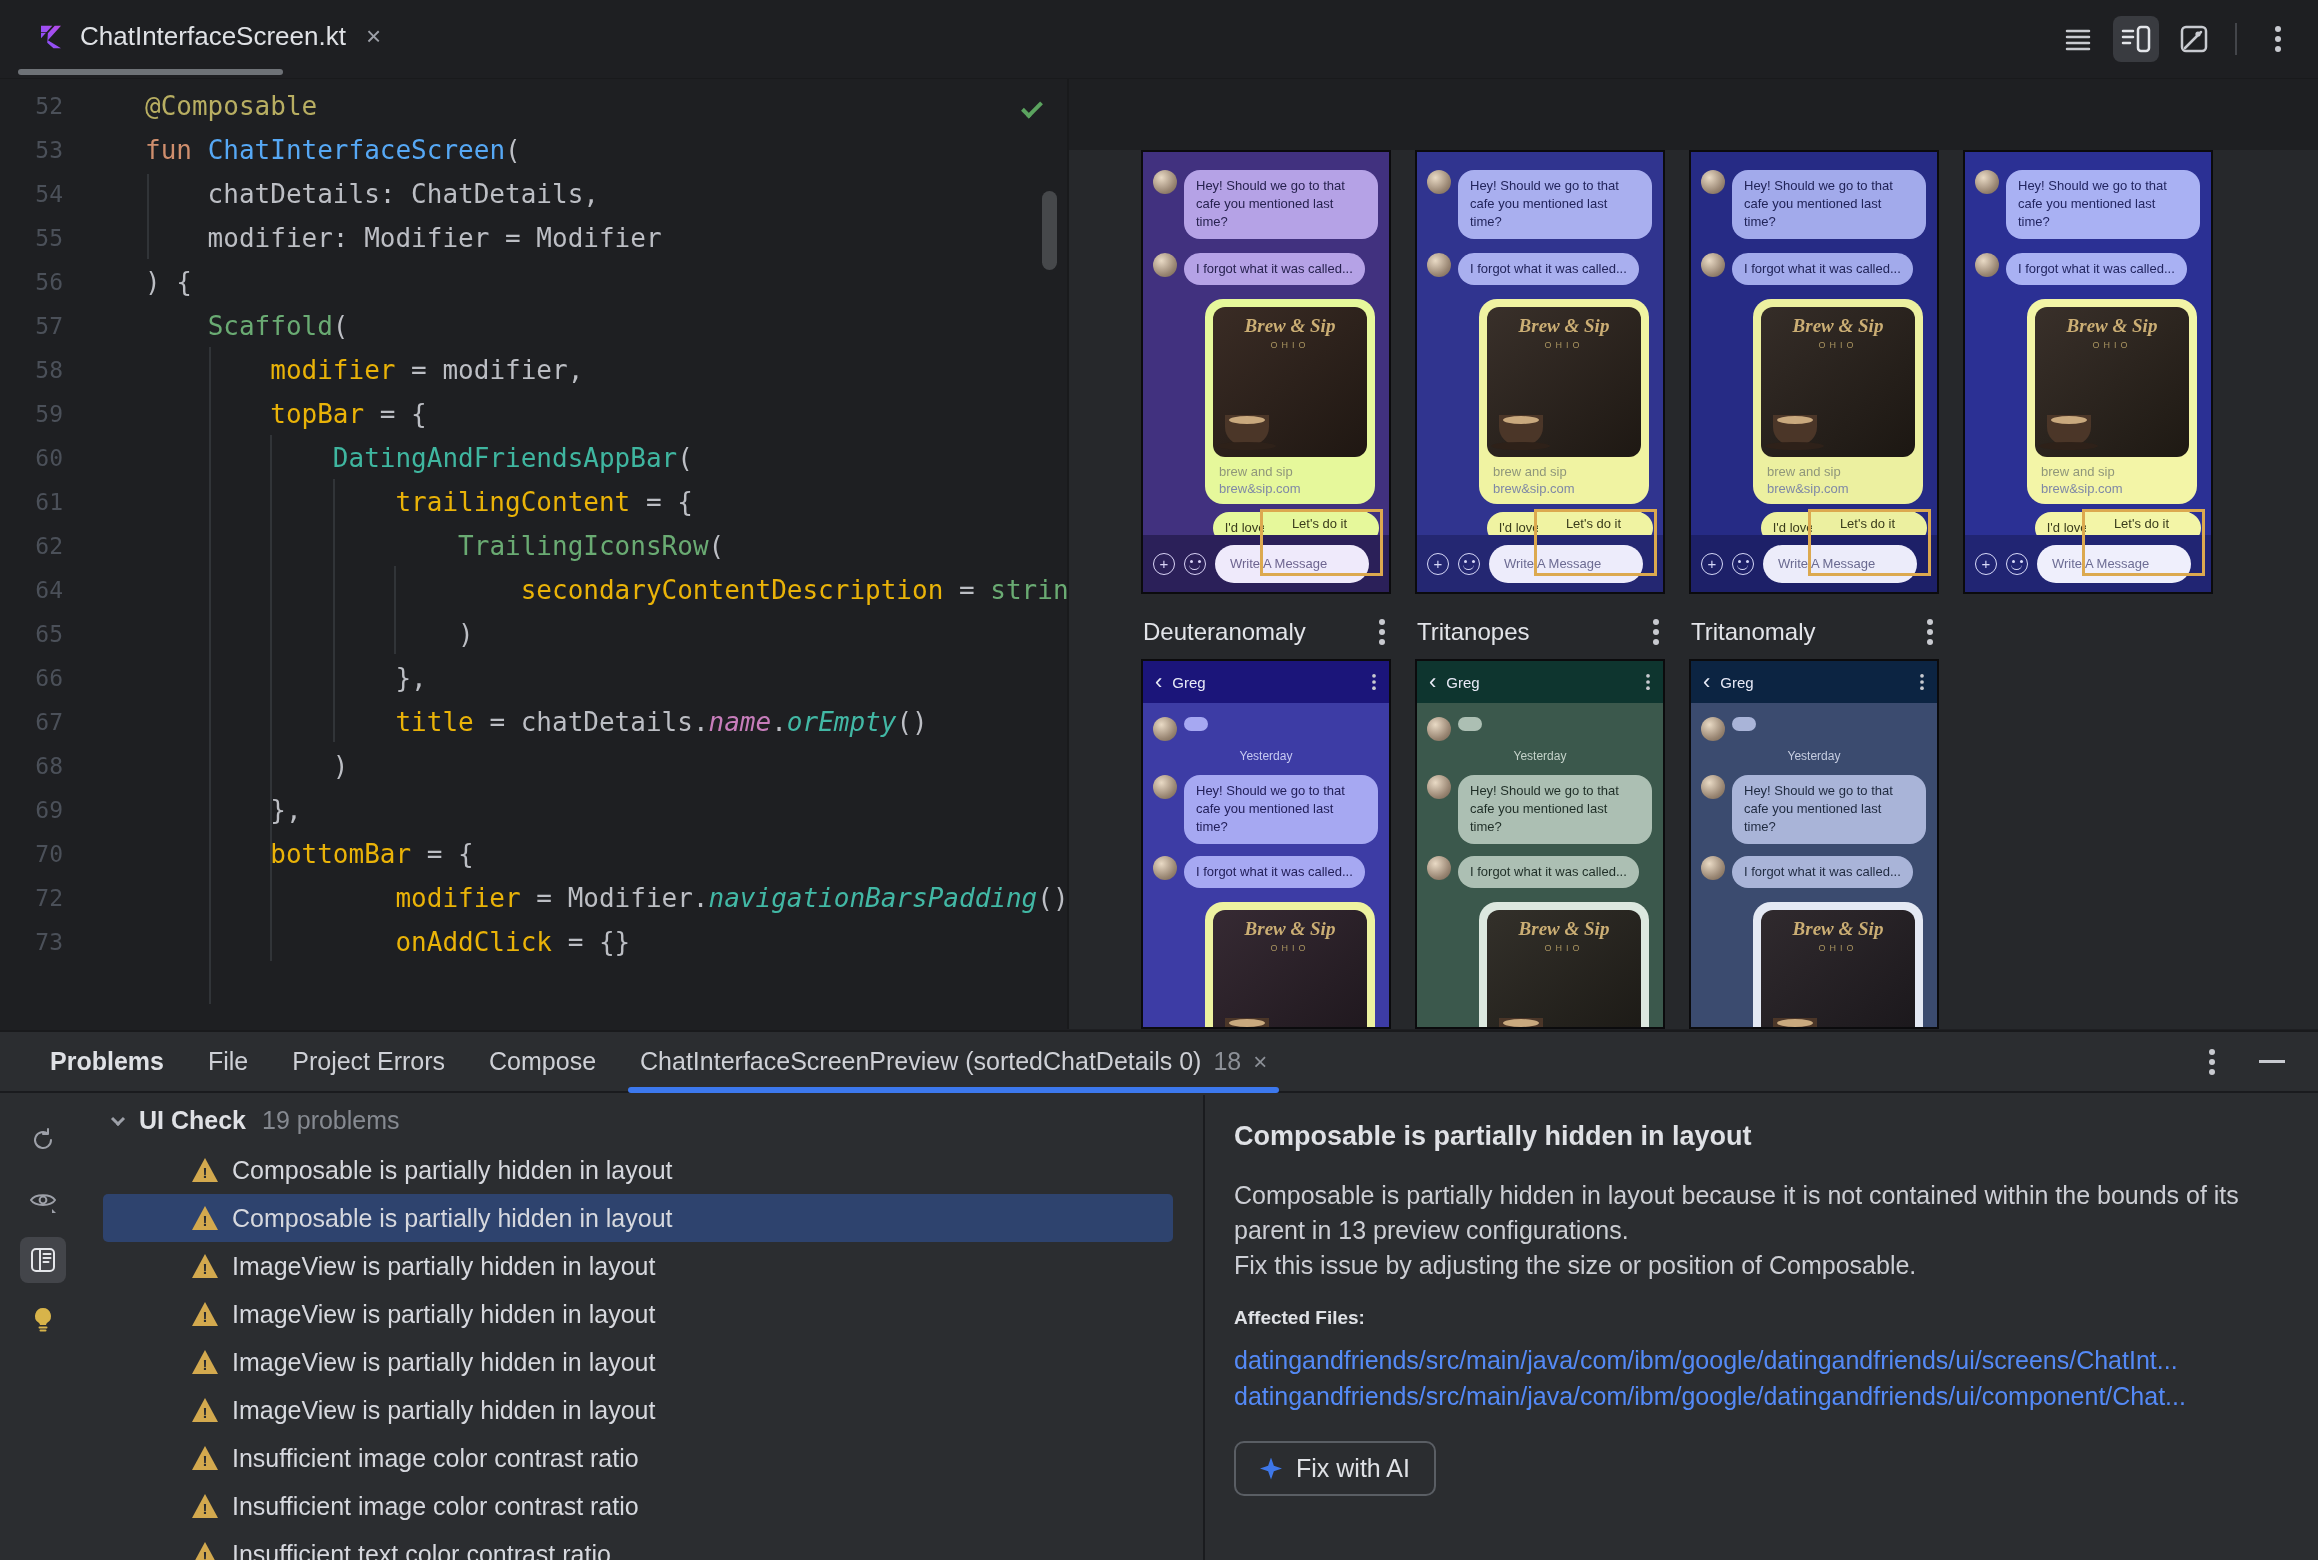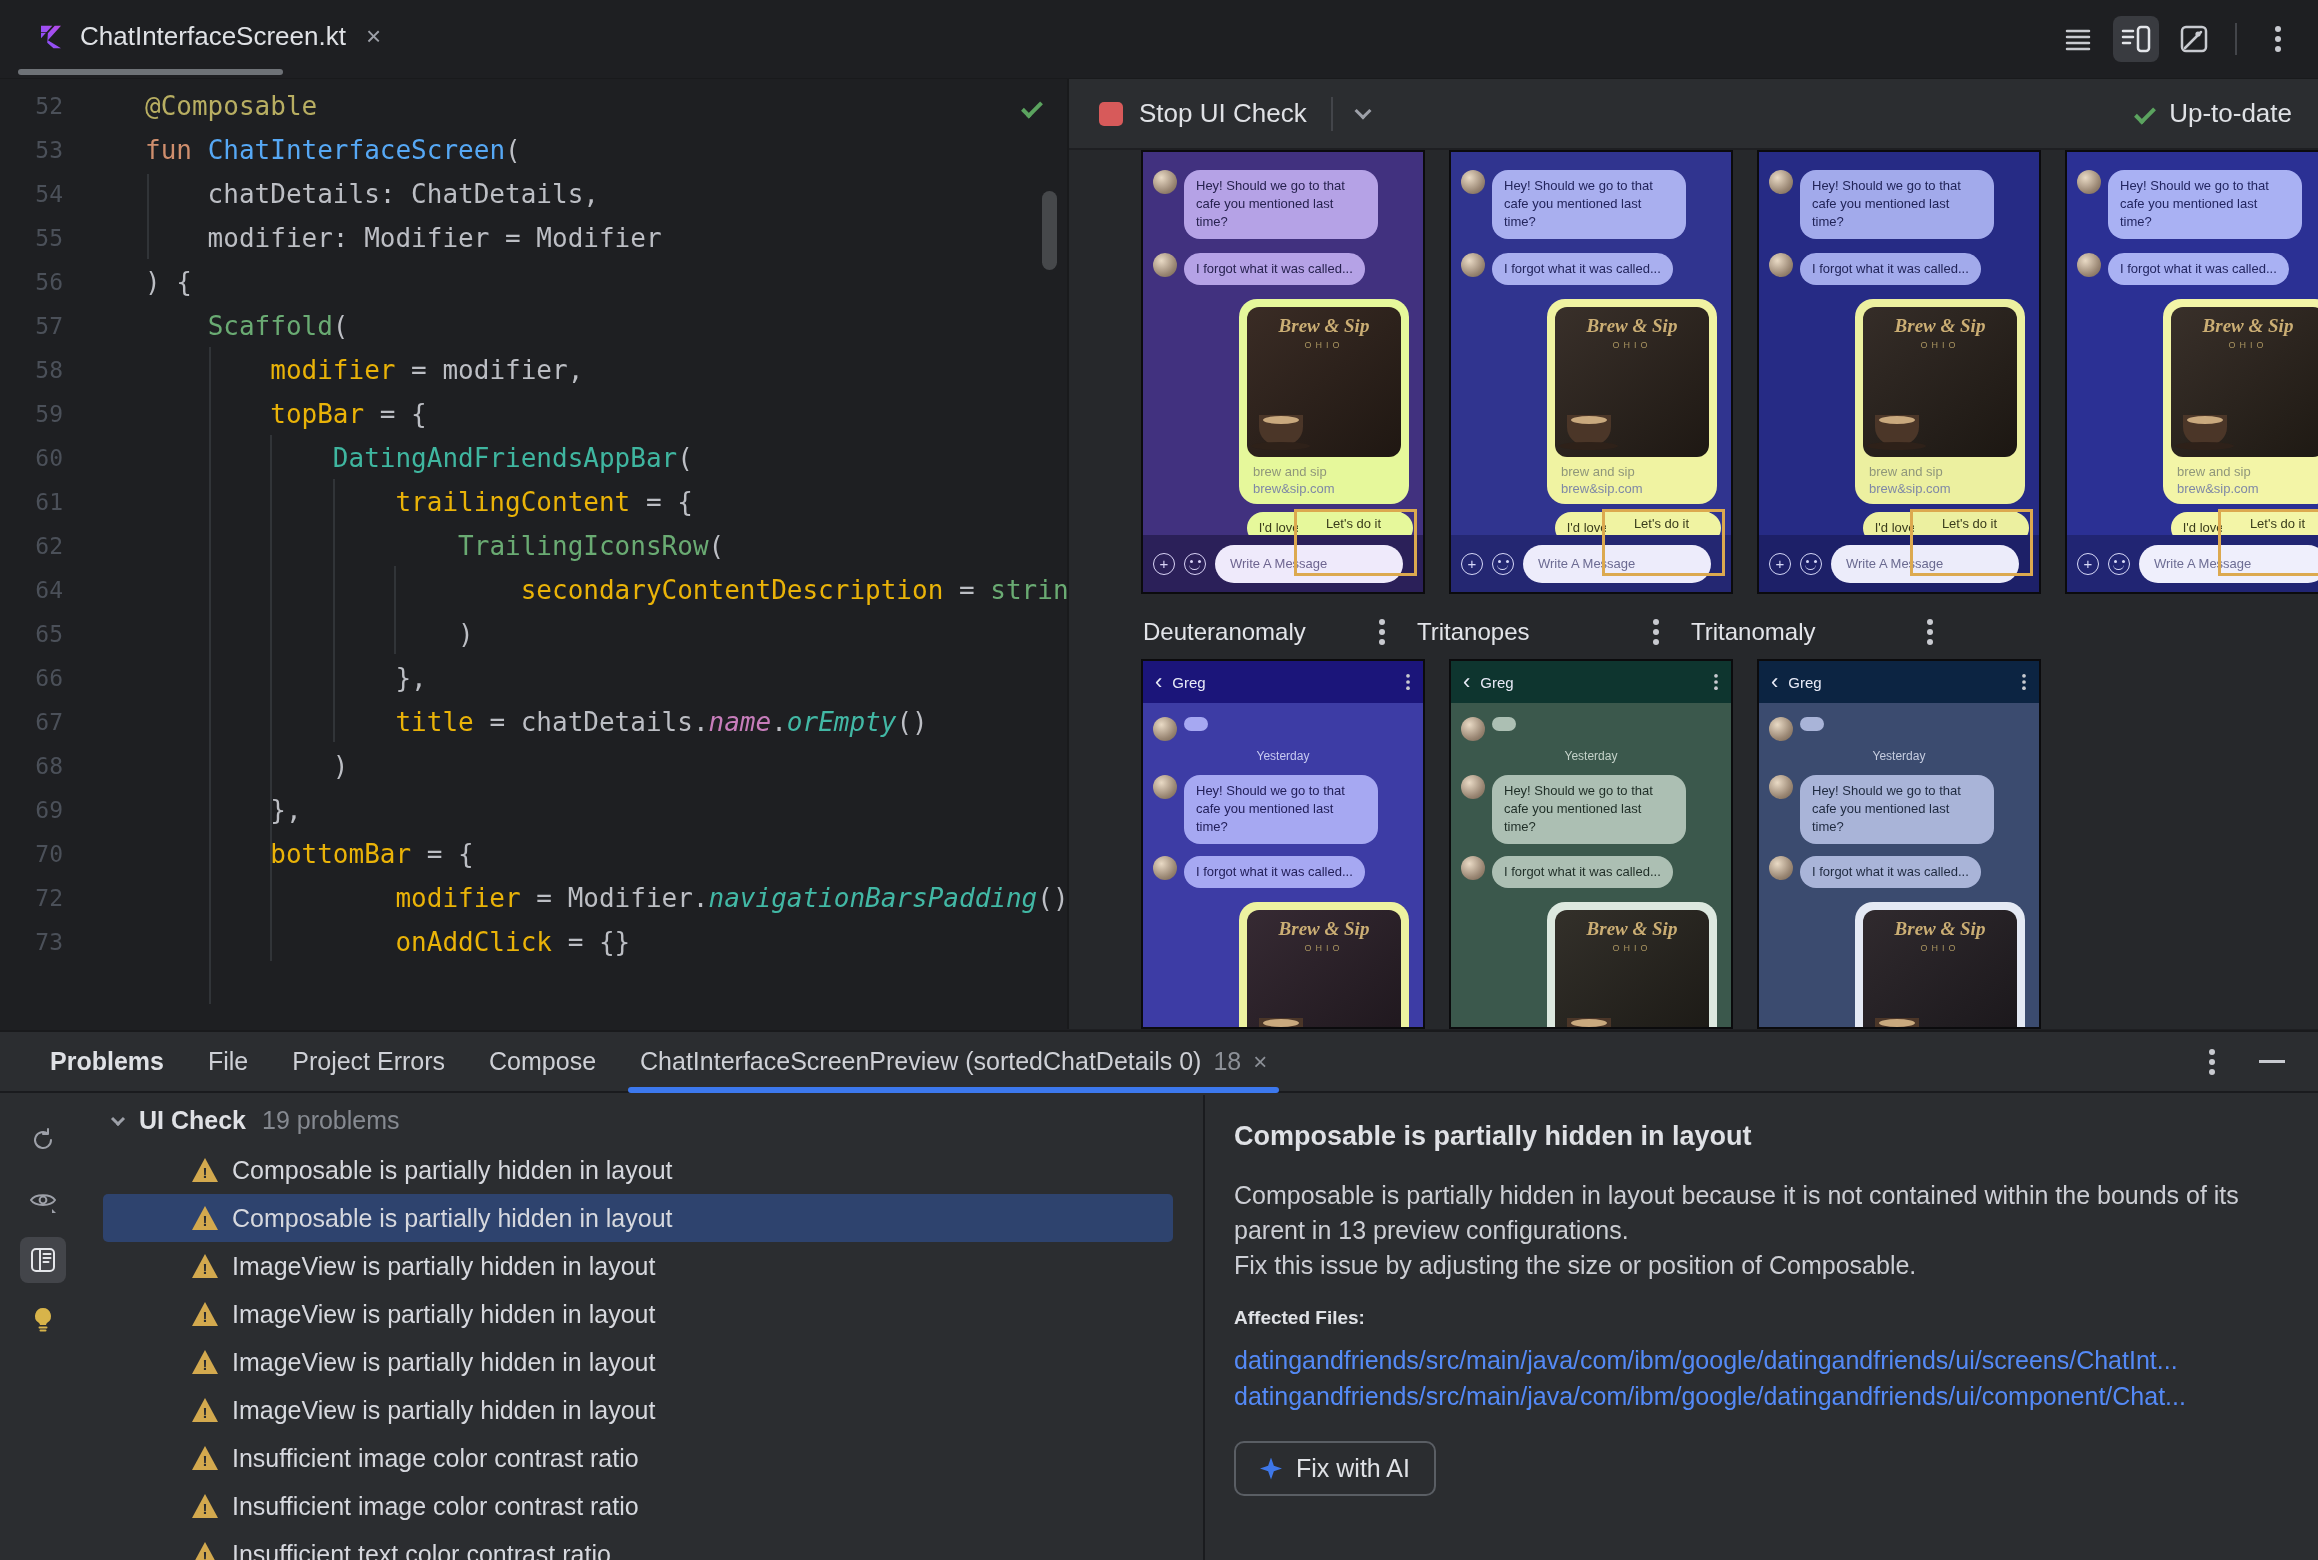--- a/index.html
+++ b/index.html
@@ -52,21 +52,21 @@
   .status { margin-left:auto; display:flex; align-items:center; gap:14px; }
   .status .label { font-size:26px; color:#DFE1E5; }
 
   .preview-canvas { position:absolute; left:1069px; top:150px; width:1249px; height:879px; background:#26282B; overflow:hidden; }
   .prow { position:absolute; left:72px; display:flex; gap:24px; }
   .prow1 { top:0; } .prow2 { top:509px; }
   .plabels { position:absolute; left:72px; top:455px; display:flex; gap:24px; }
   .plabel { width:250px; display:flex; align-items:center; justify-content:space-between; padding:0 6px 0 2px; height:53px; }
   .plabel .txt { font-size:24px; color:#E2E4E9; }
 
-  .phone { width:284px; border:2px solid #0B0B0D; position:relative; overflow:hidden; display:flex; flex-direction:column; flex:0 0 auto; }
+  .phone { width:250px; border:2px solid #0B0B0D; position:relative; overflow:hidden; display:flex; flex-direction:column; flex:0 0 auto; }
   .phone.r1 { height:444px; } .phone.r2 { height:370px; }
   .ph-head { height:42px; flex:0 0 auto; display:flex; align-items:center; padding:0 12px; gap:10px; }
   .ph-head .back { font-size:22px; color:#E7E9F5; }
   .ph-head .name { font-size:15px; color:#E9EBF8; }
   .ph-head .kb { margin-left:auto; transform:scale(.62); }
   .msgs { flex:1; padding:8px 10px 0 10px; display:flex; flex-direction:column; position:relative; }
   .mrow { display:flex; gap:7px; align-items:flex-start; }
   .avatar { width:24px; height:24px; border-radius:50%; flex:0 0 auto; background:radial-gradient(circle at 35% 32%, #E9DAC5, #9A8774 62%, #6E5D4C); }
   .bub { border-radius:16px; padding:7px 12px; font-size:13px; line-height:1.4; max-width:194px; }
   .bub.out { margin-left:auto; }
@@ -195,30 +195,20 @@
         <div class="code-row"><span class="ln">69</span><span class="code-text"><span class="c-plain">        },</span></span></div>
         <div class="code-row"><span class="ln">70</span><span class="code-text"><span class="c-plain">        </span><span class="c-named">bottomBar</span><span class="c-plain"> = {</span></span></div>
         <div class="code-row"><span class="ln">72</span><span class="code-text"><span class="c-plain">                </span><span class="c-named">modifier</span><span class="c-plain"> = Modifier.</span><span class="c-ext">navigationBarsPadding</span><span class="c-plain">()</span></span></div>
         <div class="code-row"><span class="ln">73</span><span class="code-text"><span class="c-plain">                </span><span class="c-named">onAddClick</span><span class="c-plain"> = {}</span></span></div>
       </div>
     <div class="editor-check"><span class="checkmark"></span></div>
     <div class="editor-scrollthumb"></div>
   </div>
   <div class="v-divider"></div>
 
-  <div class="preview-toolbar">
-    <div class="stop-square"></div>
-    <span class="stop-label">Stop UI Check</span>
-    <div class="pt-sep"></div>
-    <span class="chev pt-chev"></span>
-    <div class="status">
-      <span class="checkmark"></span>
-      <span class="label">Up-to-date</span>
-    </div>
-  </div>
 
   <div class="preview-canvas">
     <div class="prow prow1" id="previewRow1">
         <div class="phone r1" style="background: rgb(65, 49, 127);">
           <div class="msgs">
             <div class="mrow" style="margin-top: 10px;">
               <span class="avatar"></span>
               <div class="bub" style="background: rgb(181, 162, 230); color: rgb(39, 34, 79);">Hey! Should we go to that cafe you mentioned last time?</div>
             </div>
             <div class="mrow" style="margin-top: 14px;">

